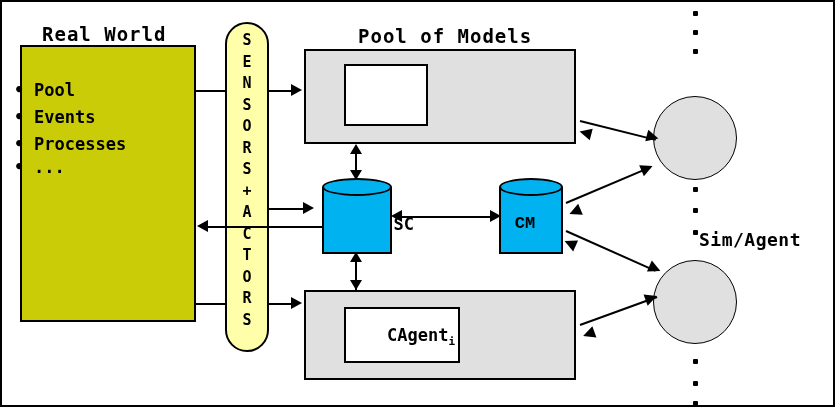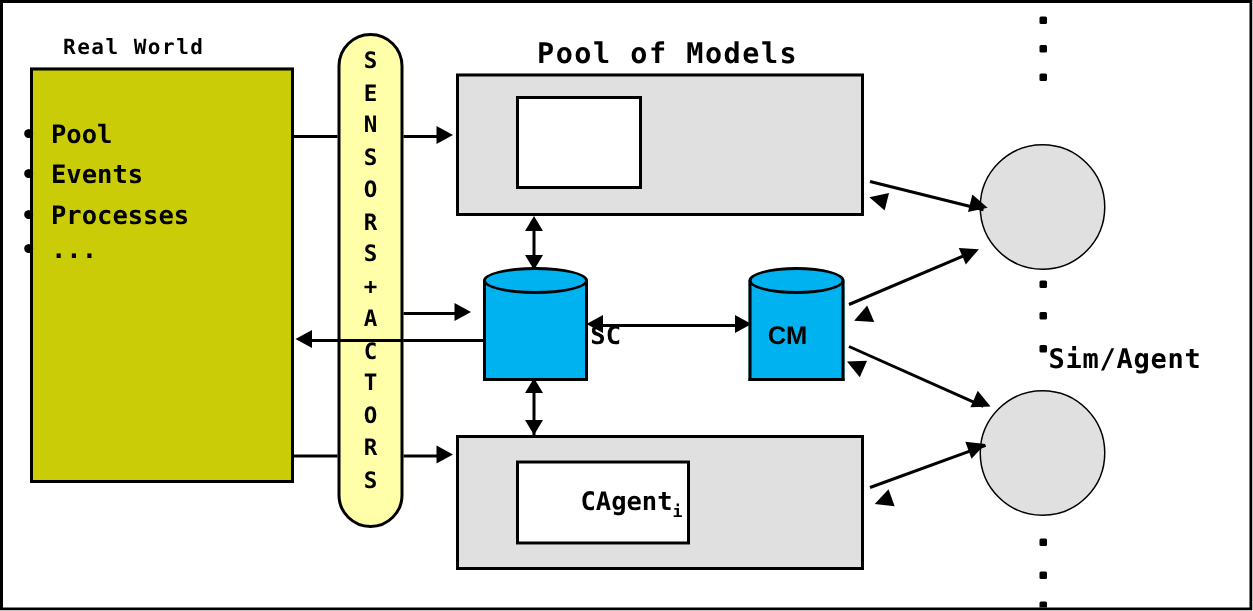--- a/index.html
+++ b/index.html
@@ -14,21 +14,21 @@
   }
   .lbl{
     position:absolute;
     font-family:"DejaVu Sans Mono",monospace;
     font-weight:bold;
     color:#000000;
     white-space:pre;
     line-height:1;
   }
   
-  #rw-title{left:40px;top:23px;font-size:14px;letter-spacing:1px;}
+  #rw-title{left:40px;top:23px;font-size:19px;letter-spacing:1px;}
   #rw-box{
     position:absolute;left:18px;top:43px;width:176px;height:277px;
     background:#c9cc06;border:2px solid #000000;box-sizing:border-box;
   }
   .rw-item{
     position:absolute;left:12px;font-size:17px;font-weight:bold;
     font-family:"DejaVu Sans Mono",monospace;color:#000;white-space:pre;
   }
   .rw-bullet{display:inline-block;width:20px;}
   
@@ -150,21 +150,21 @@
   <div class="cyl" id="sc-cyl">
     <div class="body"></div>
     <div class="top"></div>
   </div>
   <div class="cyl-label" id="sc-text" style="position:absolute;left:320px;top:212px;width:92px;text-align:right;font-size:17px;font-weight:bold;font-family:'DejaVu Sans Mono',monospace;">SC</div>
 
   <div class="cyl" id="cm-cyl">
     <div class="body"></div>
     <div class="top"></div>
   </div>
-  <div class="cyl-label" id="cm-text" style="position:absolute;left:497px;top:212px;width:52px;text-align:center;font-size:17px;font-weight:bold;font-family:Liberation Sans, sans-serif;">CM</div>
+  <div class="cyl-label" id="cm-text" style="position:absolute;left:497px;top:212px;width:52px;text-align:center;font-size:17px;font-weight:bold;font-family:Liberation Mono, monospace;">CM</div>
 
   <div class="circ" id="circ-world"></div>
   <div class="circ" id="circ-agent"></div>
   <div class="lbl" id="sim-agent-label">Sim/Agent</div>
 
   <div class="dot" style="left:691px;top:9px;"></div>
   <div class="dot" style="left:691px;top:28px;"></div>
   <div class="dot" style="left:691px;top:47px;"></div>
   <div class="dot" style="left:691px;top:185px;"></div>
   <div class="dot" style="left:691px;top:206px;"></div>

